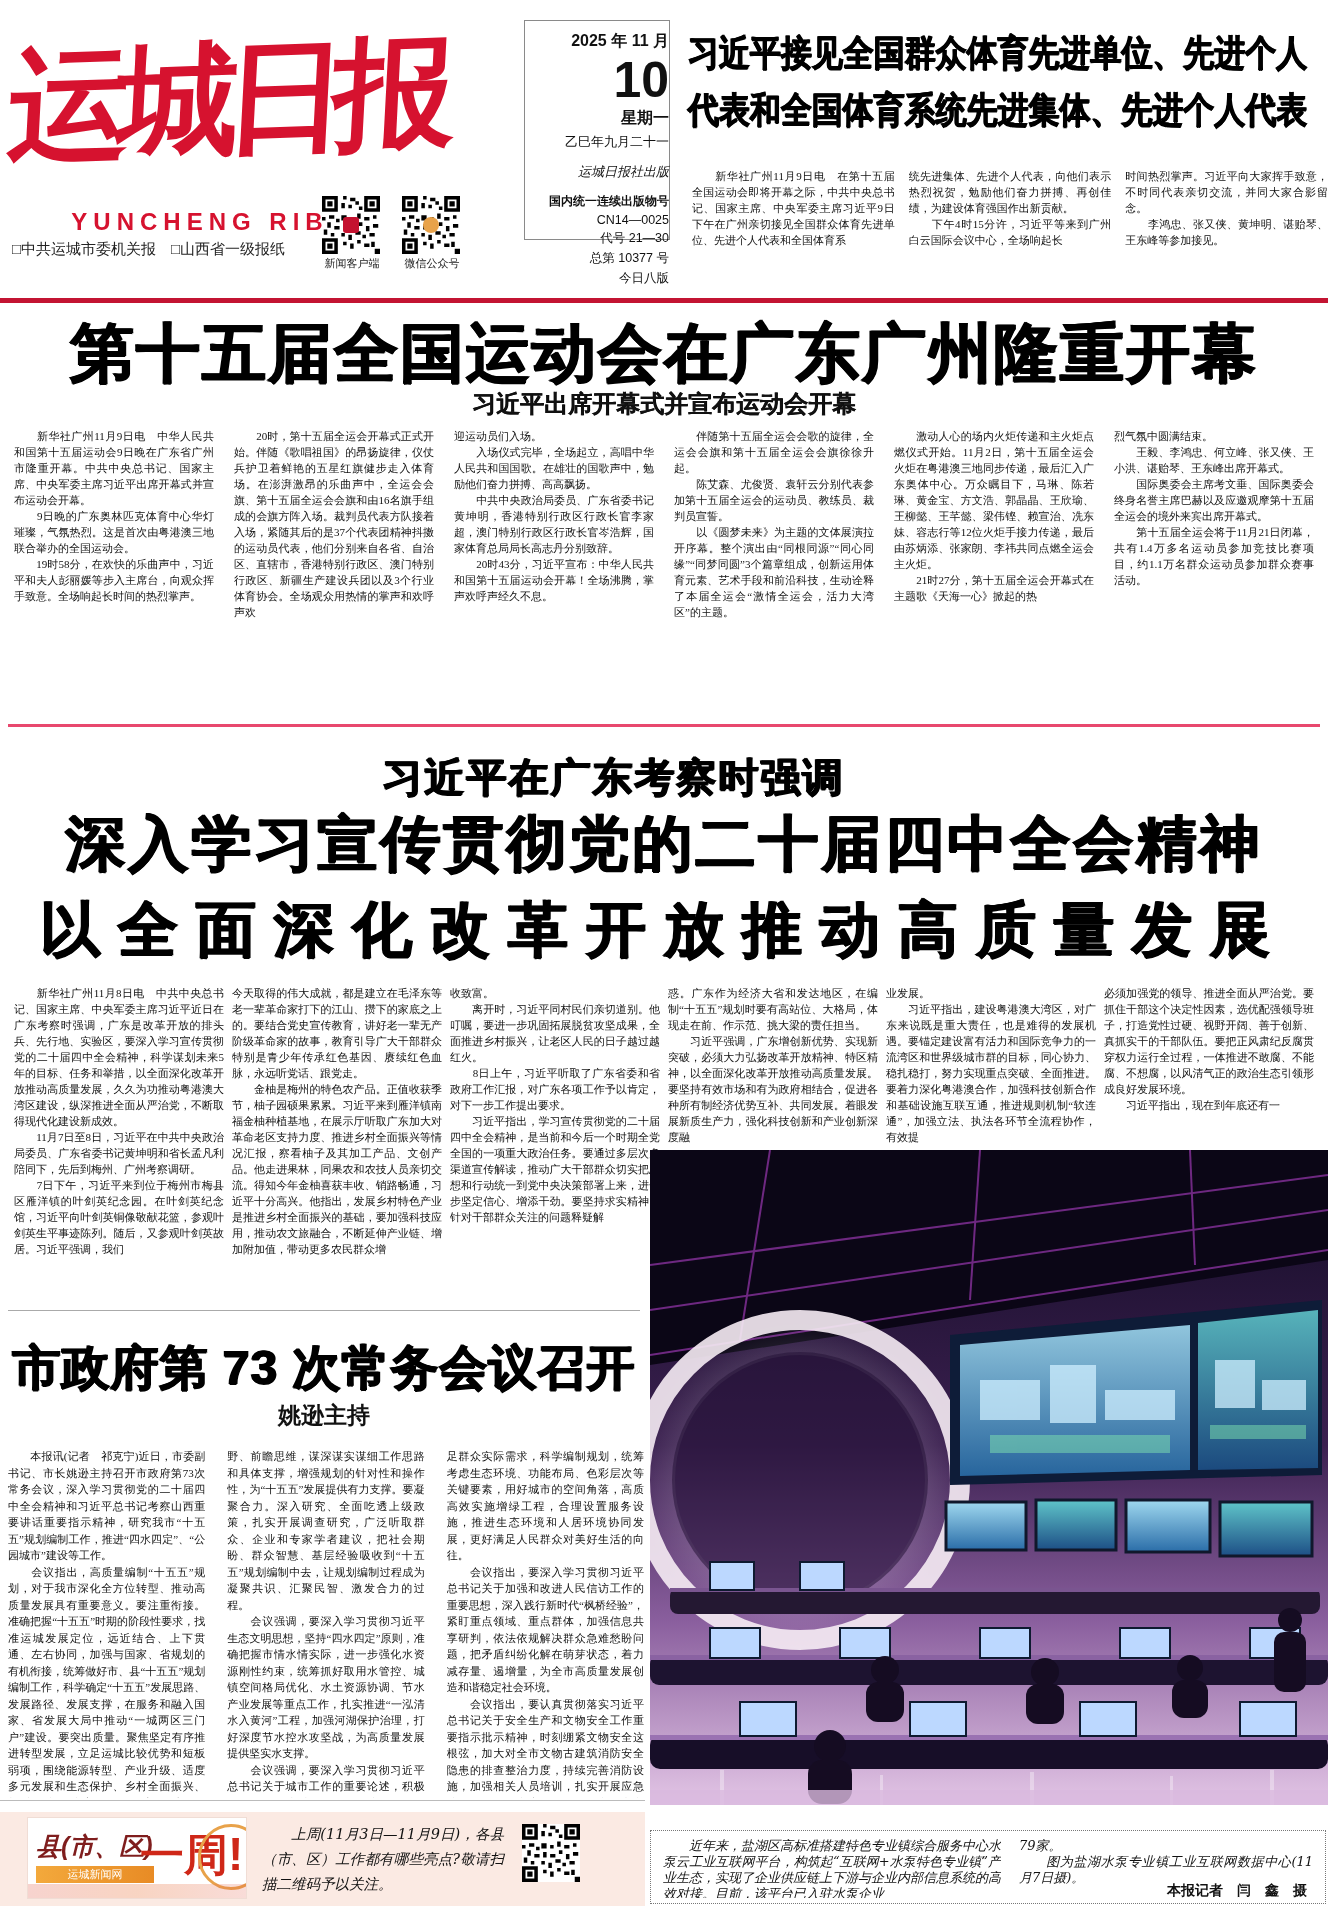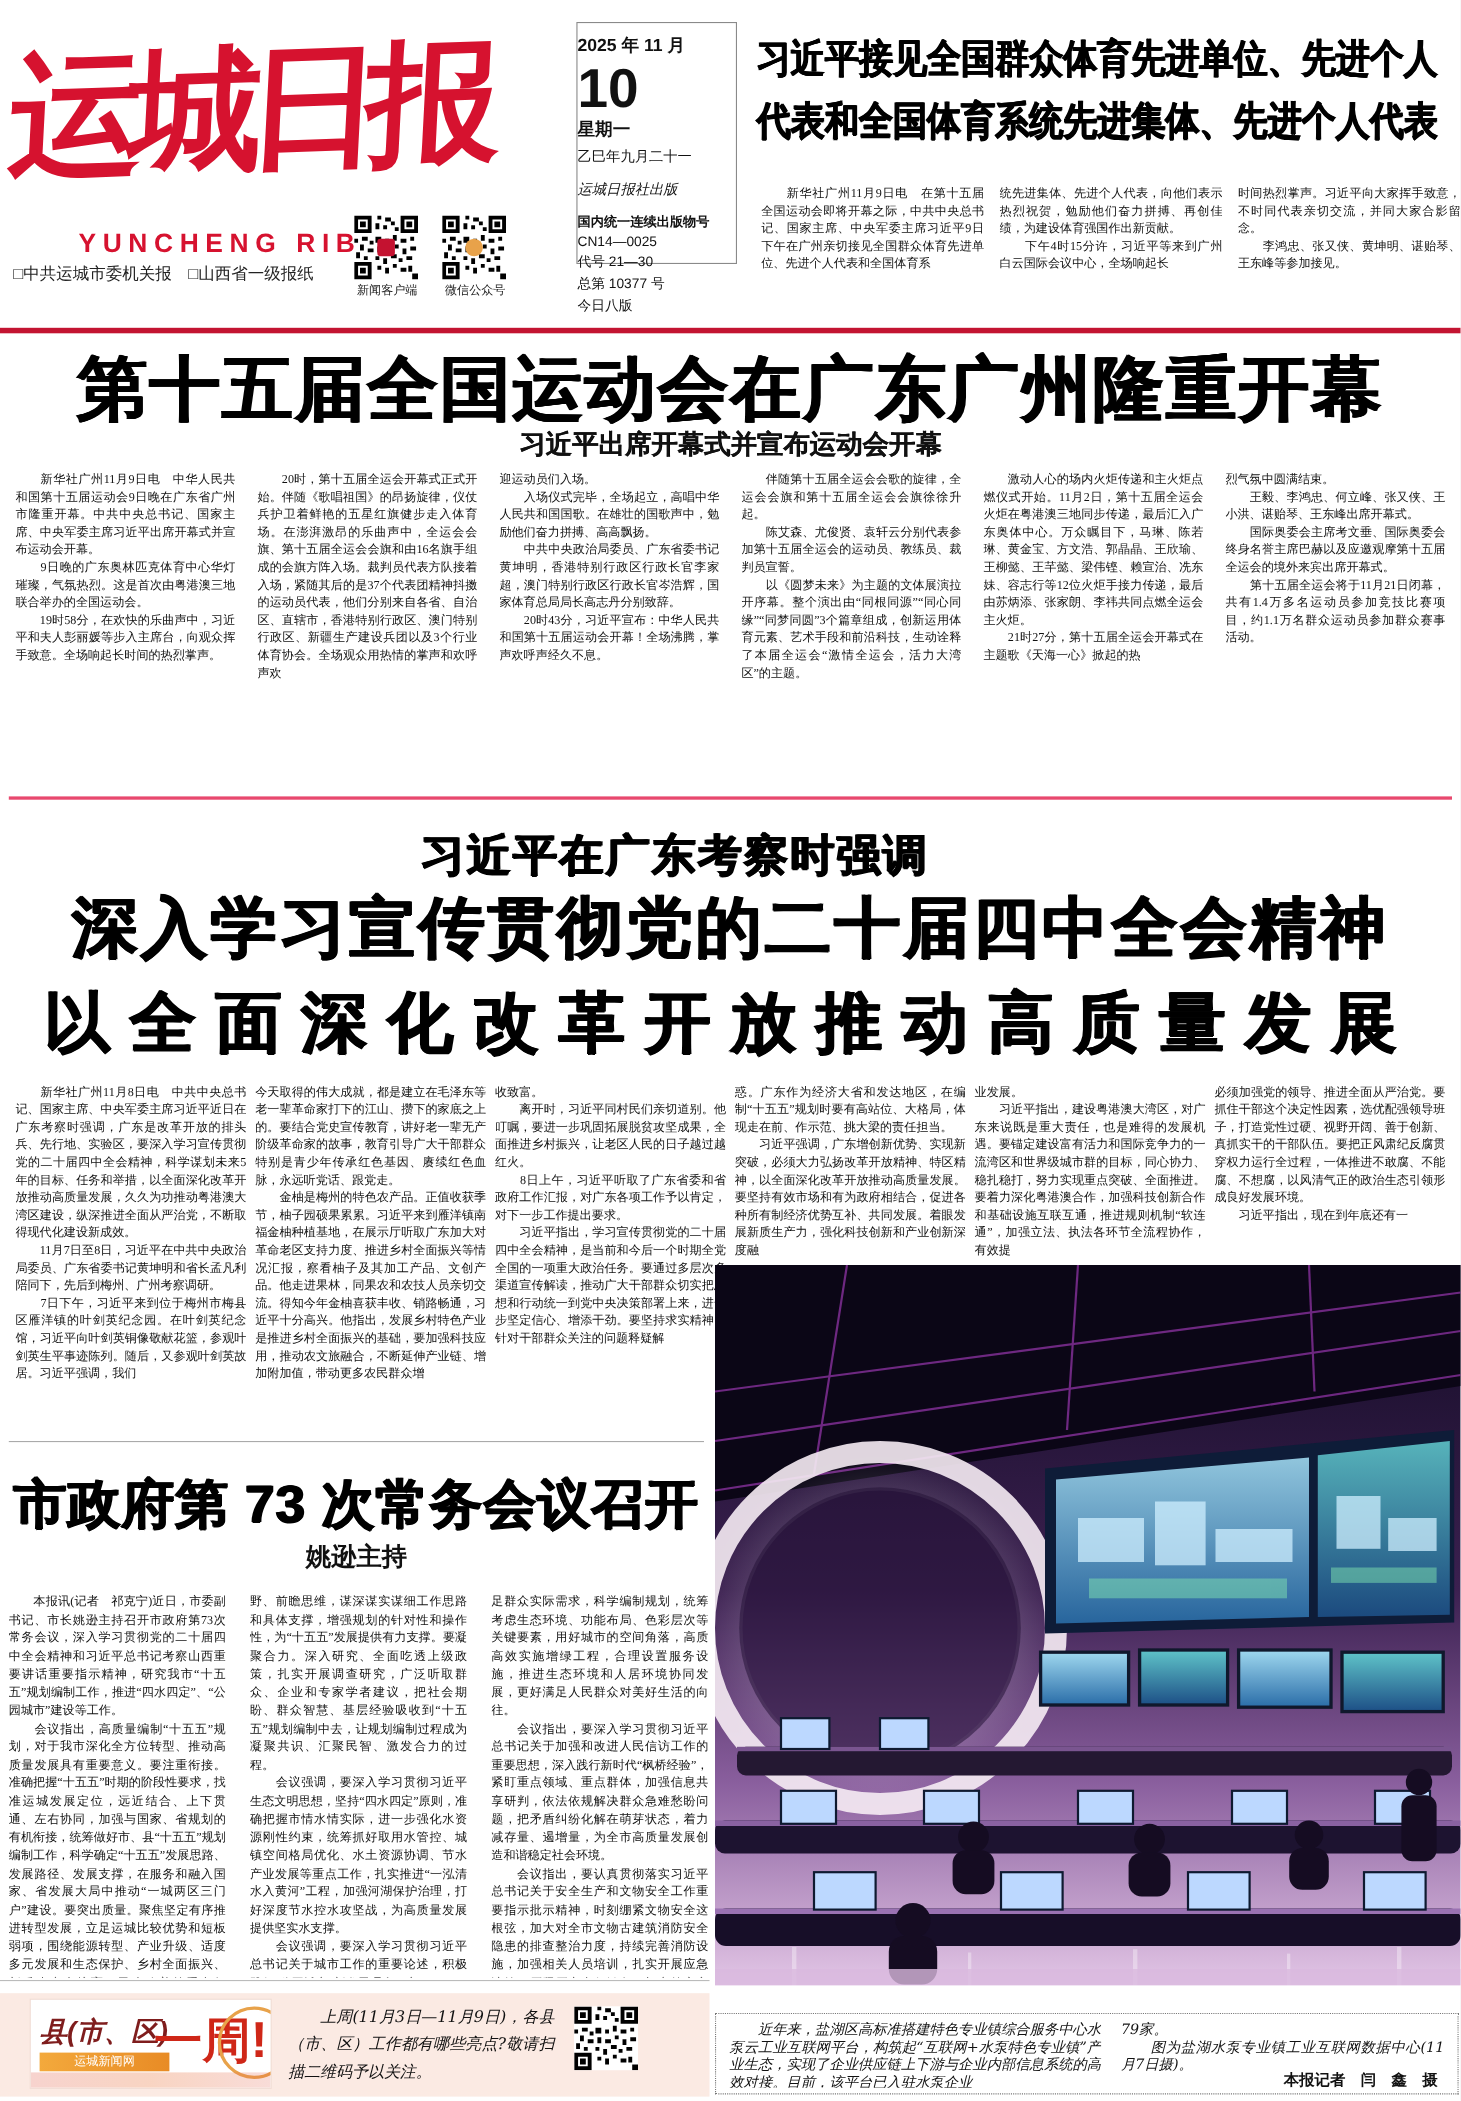--- a/index.html
+++ b/index.html
@@ -16,21 +16,21 @@
     font-family:"Liberation Sans","DejaVu Sans",sans-serif;font-weight:bold;
     font-size:24px;letter-spacing:6px;text-align:center;}
   .masthead-tagline{left:12px;top:240px;width:310px;font-size:15px;color:#222;
     font-family:"Liberation Sans","DejaVu Sans",sans-serif;white-space:nowrap;}
   .qrwrap{width:60px;text-align:center;}
   .qr{width:58px;height:58px;display:block;background:#fff;}
   .qr-label{font-size:11px;margin-top:2px;font-family:"Liberation Sans",sans-serif;color:#222;}
   .qr-logo{position:absolute;left:21px;top:21px;width:16px;height:16px;background:#c41230;border-radius:3px;}
 
   .datebox{left:524px;top:20px;width:144px;height:218px;border:1px solid #8a8a8a;
-    text-align:left;font-family:"Liberation Sans","DejaVu Sans",sans-serif;}
+    text-align:right;font-family:"Liberation Sans","DejaVu Sans",sans-serif;}
   .db-ym{font-size:16px;font-weight:bold;margin-top:10px;}
   .db-day{font-size:50px;font-weight:bold;line-height:52px;margin-top:2px;}
   .db-week{font-size:16px;font-weight:bold;margin-top:2px;}
   .db-lunar{font-size:13px;margin-top:4px;}
   .db-pub{font-size:13px;margin-top:12px;font-family:"DejaVu Serif",serif;font-style:italic;}
   .db-issn{font-size:12px;font-weight:bold;margin-top:12px;}
   .db-small{font-size:12.5px;margin-top:3px;}
 
   .tr-headline{left:688px;top:24px;width:744px;transform:scaleX(0.86);transform-origin:left top;
     font-family:"Liberation Sans","DejaVu Sans",sans-serif;font-weight:900;font-size:36px;

